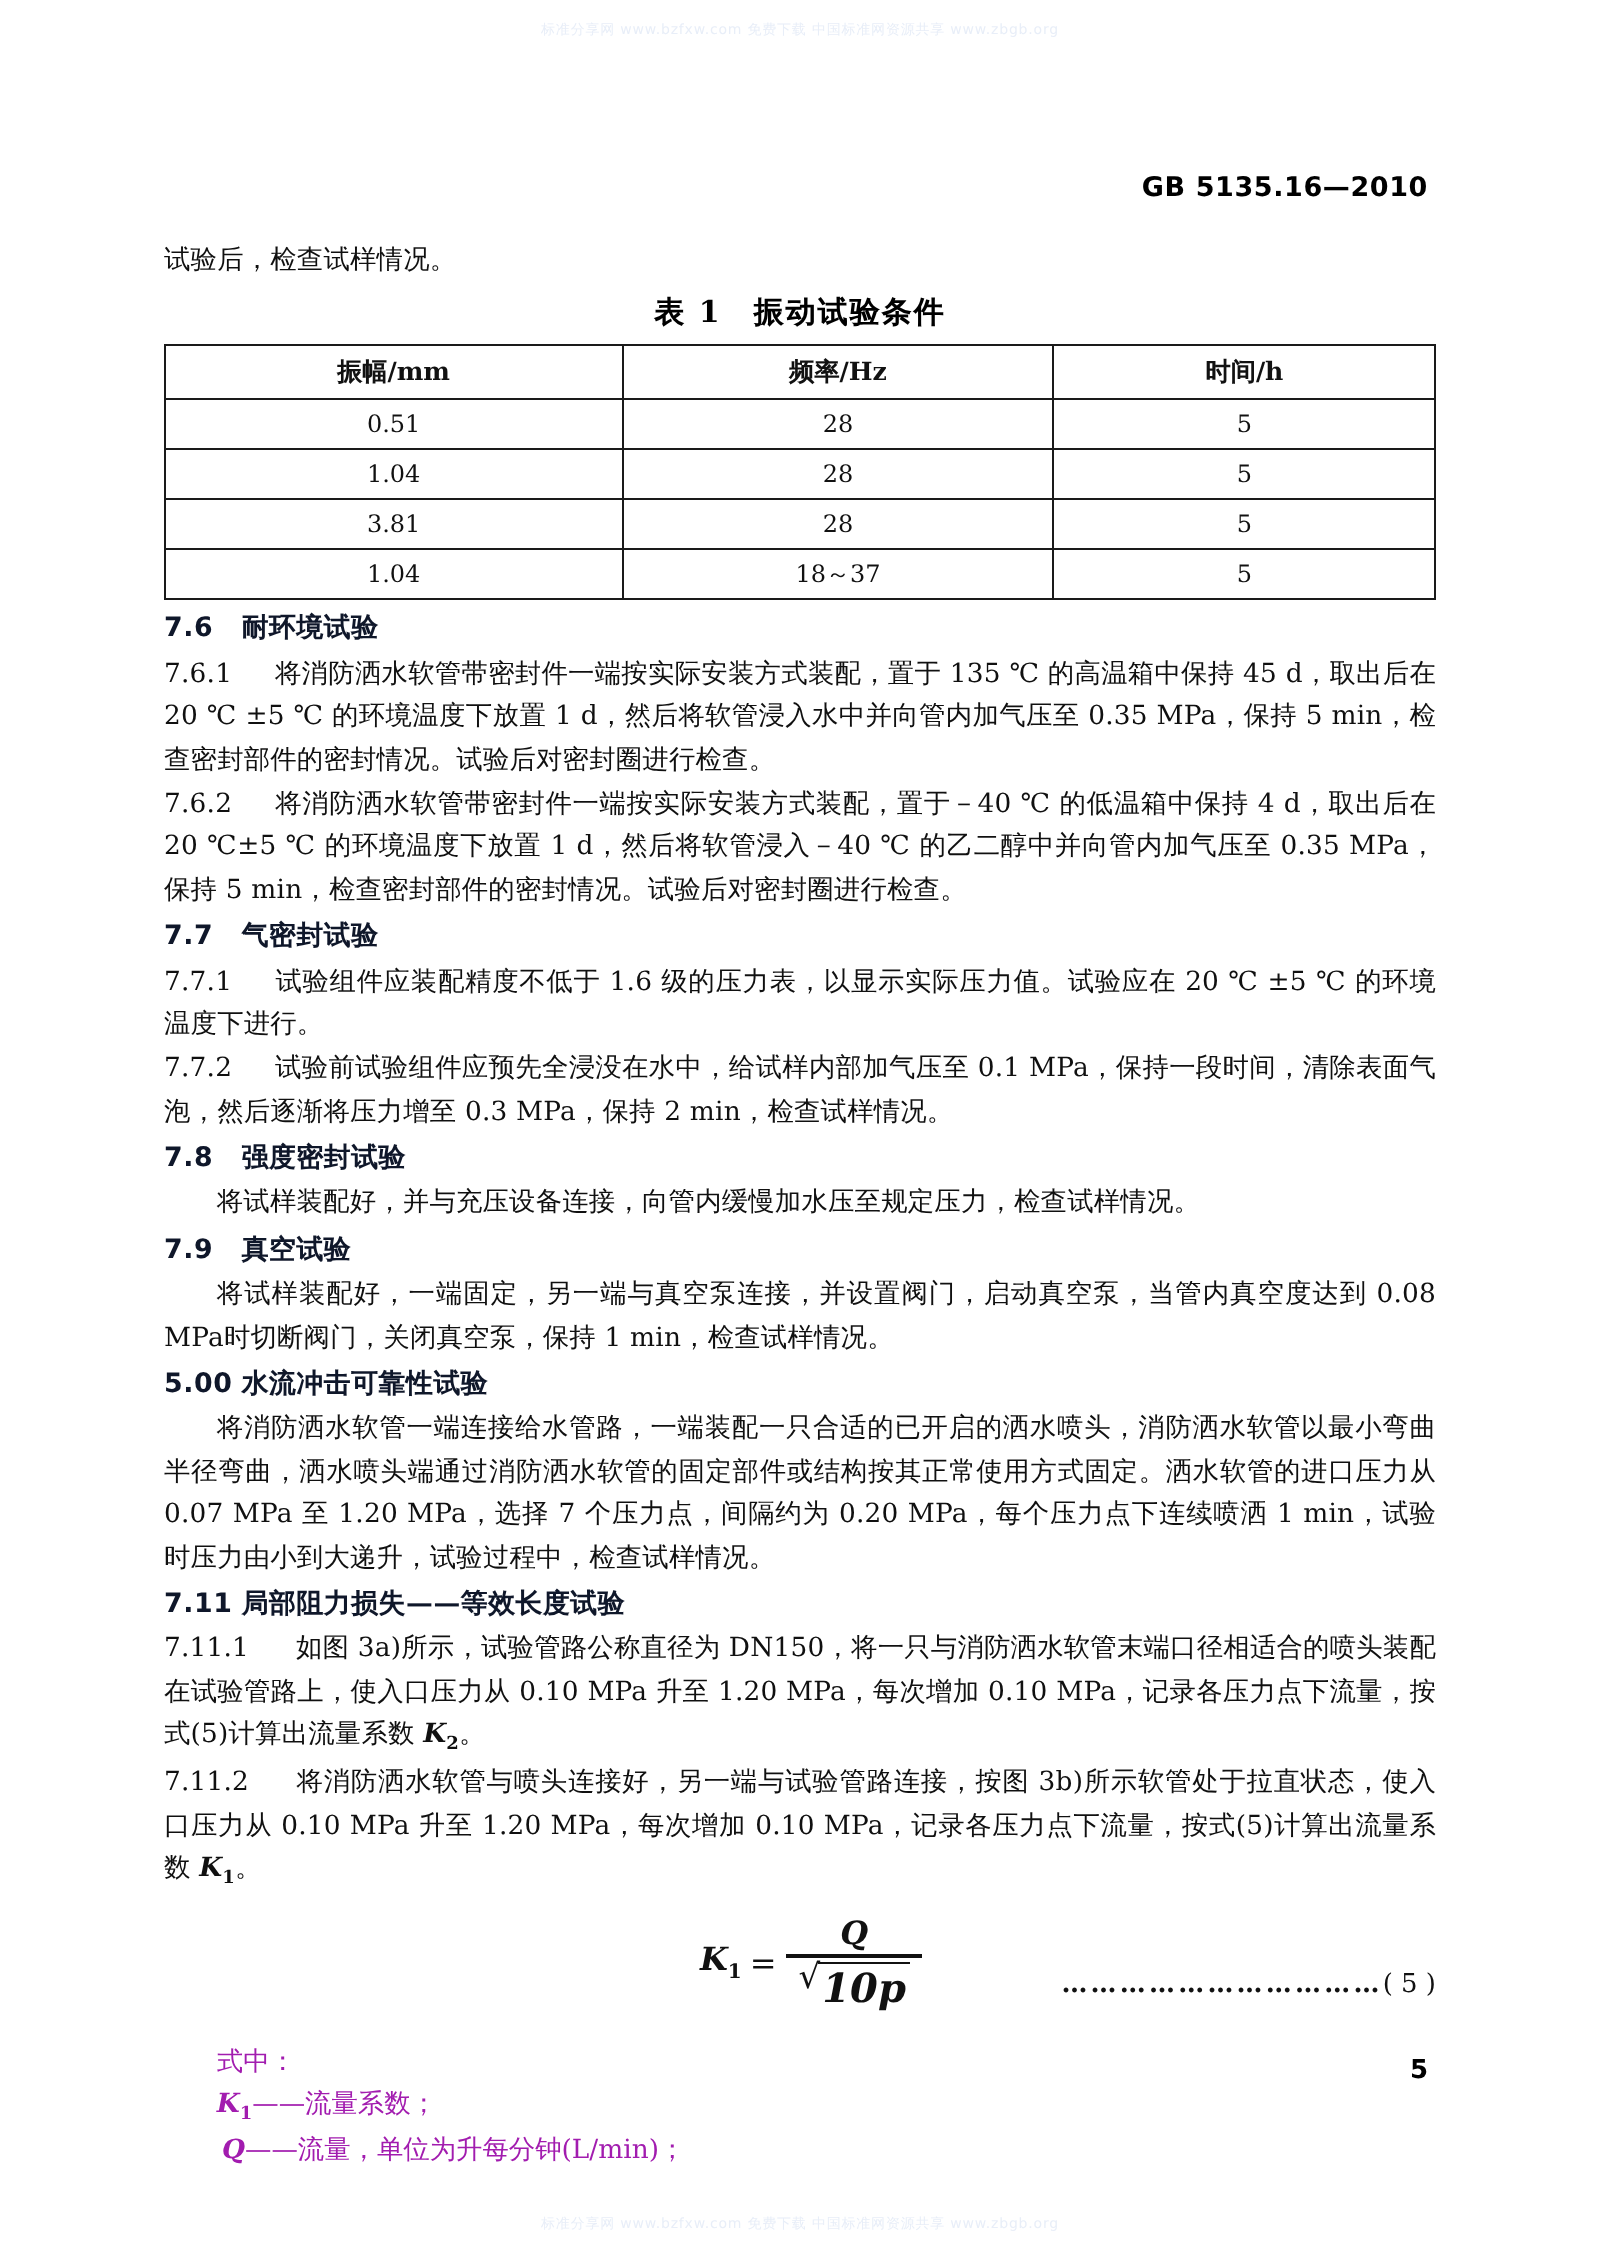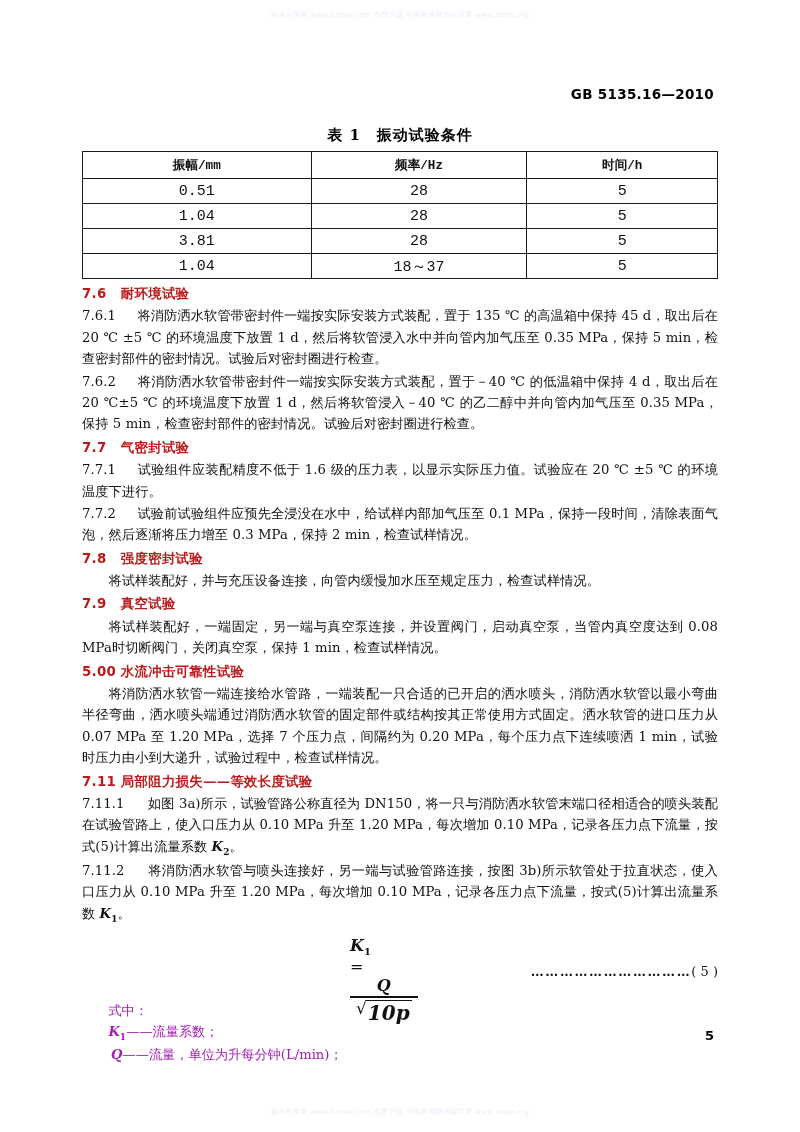--- a/index.html
+++ b/index.html
@@ -74,21 +74,21 @@
     color: #101010;
   }
   .para.indent { text-indent: 2em; }
 
   .sec-head {
     font-size: 13.4px;
     font-weight: bold;
     line-height: 1.6;
     margin: 2px 0 1px 0;
     letter-spacing: 0.3px;
-    color: #b91c1c;
+    color: #0f172a;
   }
   .sec-head .num {
     display: inline-block;
     min-width: 2.9em;
     font-family: "DejaVu Sans", "Liberation Sans", sans-serif;
   }
 
   .clause-num {
     font-family: "DejaVu Serif", "Liberation Serif", serif;
   }
@@ -105,27 +105,26 @@
     font-weight: bold;
     letter-spacing: 1px;
     margin: 6px 0 6px 0;
     color: #000;
   }
   table.vib {
     border-collapse: collapse;
     width: 636px;
     margin: 0 0 4px 0;
     table-layout: fixed;
-    font-family: Liberation Mono, monospace;
   }
   table.vib th,
   table.vib td {
     border: 1px solid #1a1a1a;
     text-align: center;
-    font-size: 15px;
+    font-size: 12px;
     height: 24px;
     padding: 0;
     font-weight: normal;
     color: #111;
   }
   table.vib th {
     font-weight: bold;
     height: 26px;
     font-size: 12.6px;
   }
@@ -137,25 +136,24 @@
   .formula-row {
     position: relative;
     height: 58px;
     margin: 10px 0 6px 0;
   }
   .formula {
     position: absolute;
     left: 268px;
     top: 0;
     display: flex;
-    align-items: flex-start;
+    align-items: center;
     font-size: 16px;
     font-style: italic;
     font-family: "DejaVu Serif", "Liberation Serif", serif;
-    flex-direction: column;
   }
   .formula .lhs {
     font-style: italic;
     font-weight: bold;
     font-size: 16px;
     margin-right: 4px;
   }
   .formula .lhs sub {
     font-size: 10px;
     font-style: normal;
@@ -250,20 +248,21 @@
 <body>
 
 <div class="page">
 
   <div class="watermark top">标准分享网 www.bzfxw.com 免费下载 中国标准网资源共享 www.zbgb.org</div>
 
   <div class="running-header">GB 5135.16—2010</div>
 
   <div class="content">
 
+    <p class="para">试验后，检查试样情况。</p>
 
     <div class="table-title">表 1　振动试验条件</div>
 
     <table class="vib">
       <colgroup>
           <col class="c1">
           <col class="c2">
           <col class="c3">
         </colgroup>
       <thead>

